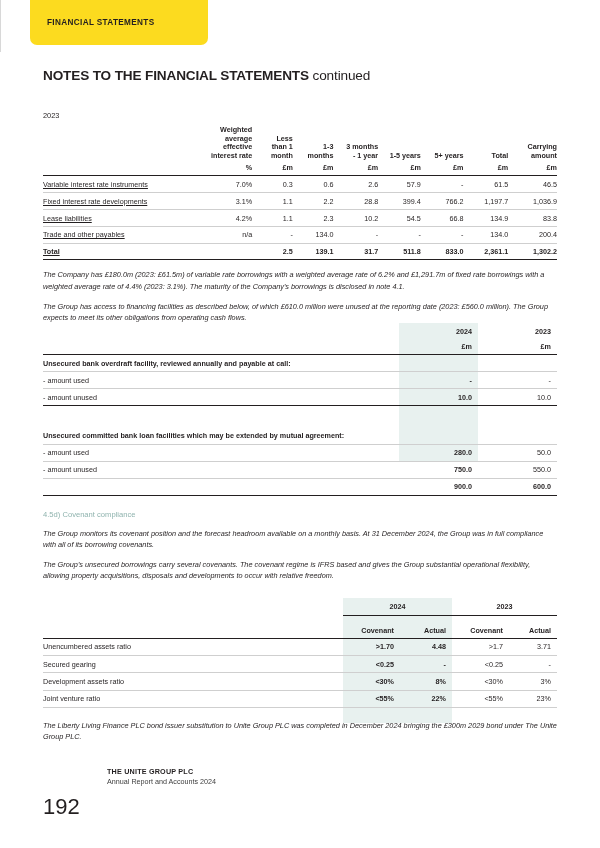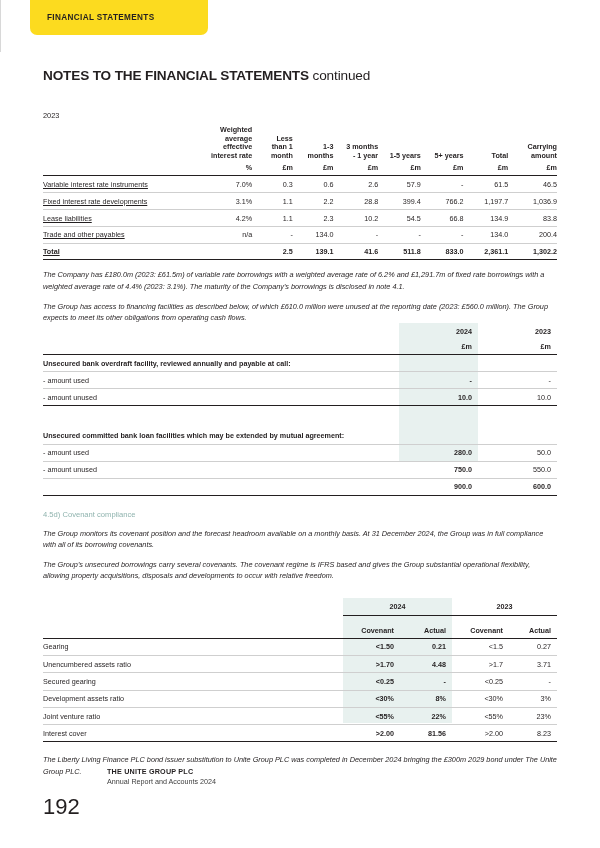--- a/index.html
+++ b/index.html
@@ -29,21 +29,21 @@
     width: 1px; height: 52px;
     background: #d8d8d8;
   }
 
   
   .section-tab {
     position: absolute;
     left: 30px;
     top: 0;
     width: 178px;
-    height: 35px;
+    height: 45px;
     background: #FCDB1F;
     border-bottom-left-radius: 7px;
     border-bottom-right-radius: 7px;
     display: flex;
     align-items: center;
     padding-left: 17px;
     box-sizing: border-box;
     text-align: right;
   }
   .section-tab-label {
@@ -355,21 +355,21 @@
           <td>-</td>
           <td>-</td>
           <td>134.0</td>
           <td>200.4</td>
         </tr>
         <tr class="total">
           <td class="lbl">Total</td>
           <td></td>
           <td>2.5</td>
           <td>139.1</td>
-          <td>41.6</td>
+          <td>31.7</td>
           <td>511.8</td>
           <td>833.0</td>
           <td>2,361.1</td>
           <td>1,302.2</td>
         </tr>
       </tbody>
     </table>
 
     <p class="body">The Company has £180.0m (2023: £61.5m) of variable rate borrowings with a weighted average rate of 6.2% and £1,291.7m of fixed rate borrowings with a weighted average rate of 4.4% (2023: 3.1%). The maturity of the Company's borrowings is disclosed in note 4.1.</p>
     <p class="body">The Group has access to financing facilities as described below, of which £610.0 million were unused at the reporting date (2023: £560.0 million). The Group expects to meet its other obligations from operating cash flows.</p>
@@ -465,27 +465,20 @@
           <tr class="sub-row">
             <th></th>
             <th>Covenant</th>
             <th>Actual</th>
             <th>Covenant</th>
             <th>Actual</th>
           </tr>
         </thead>
         <tbody>
           <tr>
-            <td class="lbl">Gearing</td>
-            <td class="b">&lt;1.50</td>
-            <td class="b">0.21</td>
-            <td>&lt;1.5</td>
-            <td>0.27</td>
-          </tr>
-          <tr>
             <td class="lbl">Unencumbered assets ratio</td>
             <td class="b">&gt;1.70</td>
             <td class="b">4.48</td>
             <td>&gt;1.7</td>
             <td>3.71</td>
           </tr>
           <tr>
             <td class="lbl">Secured gearing</td>
             <td class="b">&lt;0.25</td>
             <td class="b">-</td>
@@ -498,27 +491,20 @@
             <td class="b">8%</td>
             <td>&lt;30%</td>
             <td>3%</td>
           </tr>
           <tr>
             <td class="lbl">Joint venture ratio</td>
             <td class="b">&lt;55%</td>
             <td class="b">22%</td>
             <td>&lt;55%</td>
             <td>23%</td>
-          </tr>
-          <tr class="last">
-            <td class="lbl">Interest cover</td>
-            <td class="b">&gt;2.00</td>
-            <td class="b">81.56</td>
-            <td>&gt;2.00</td>
-            <td>8.23</td>
           </tr>
         </tbody>
       </table>
     </div>
 
     <p class="body" style="margin-top:12px;">The Liberty Living Finance PLC bond issuer substitution to Unite Group PLC was completed in December 2024 bringing the £300m 2029 bond under The Unite Group PLC.</p>
 
   </div>
 
   <div class="footer">

